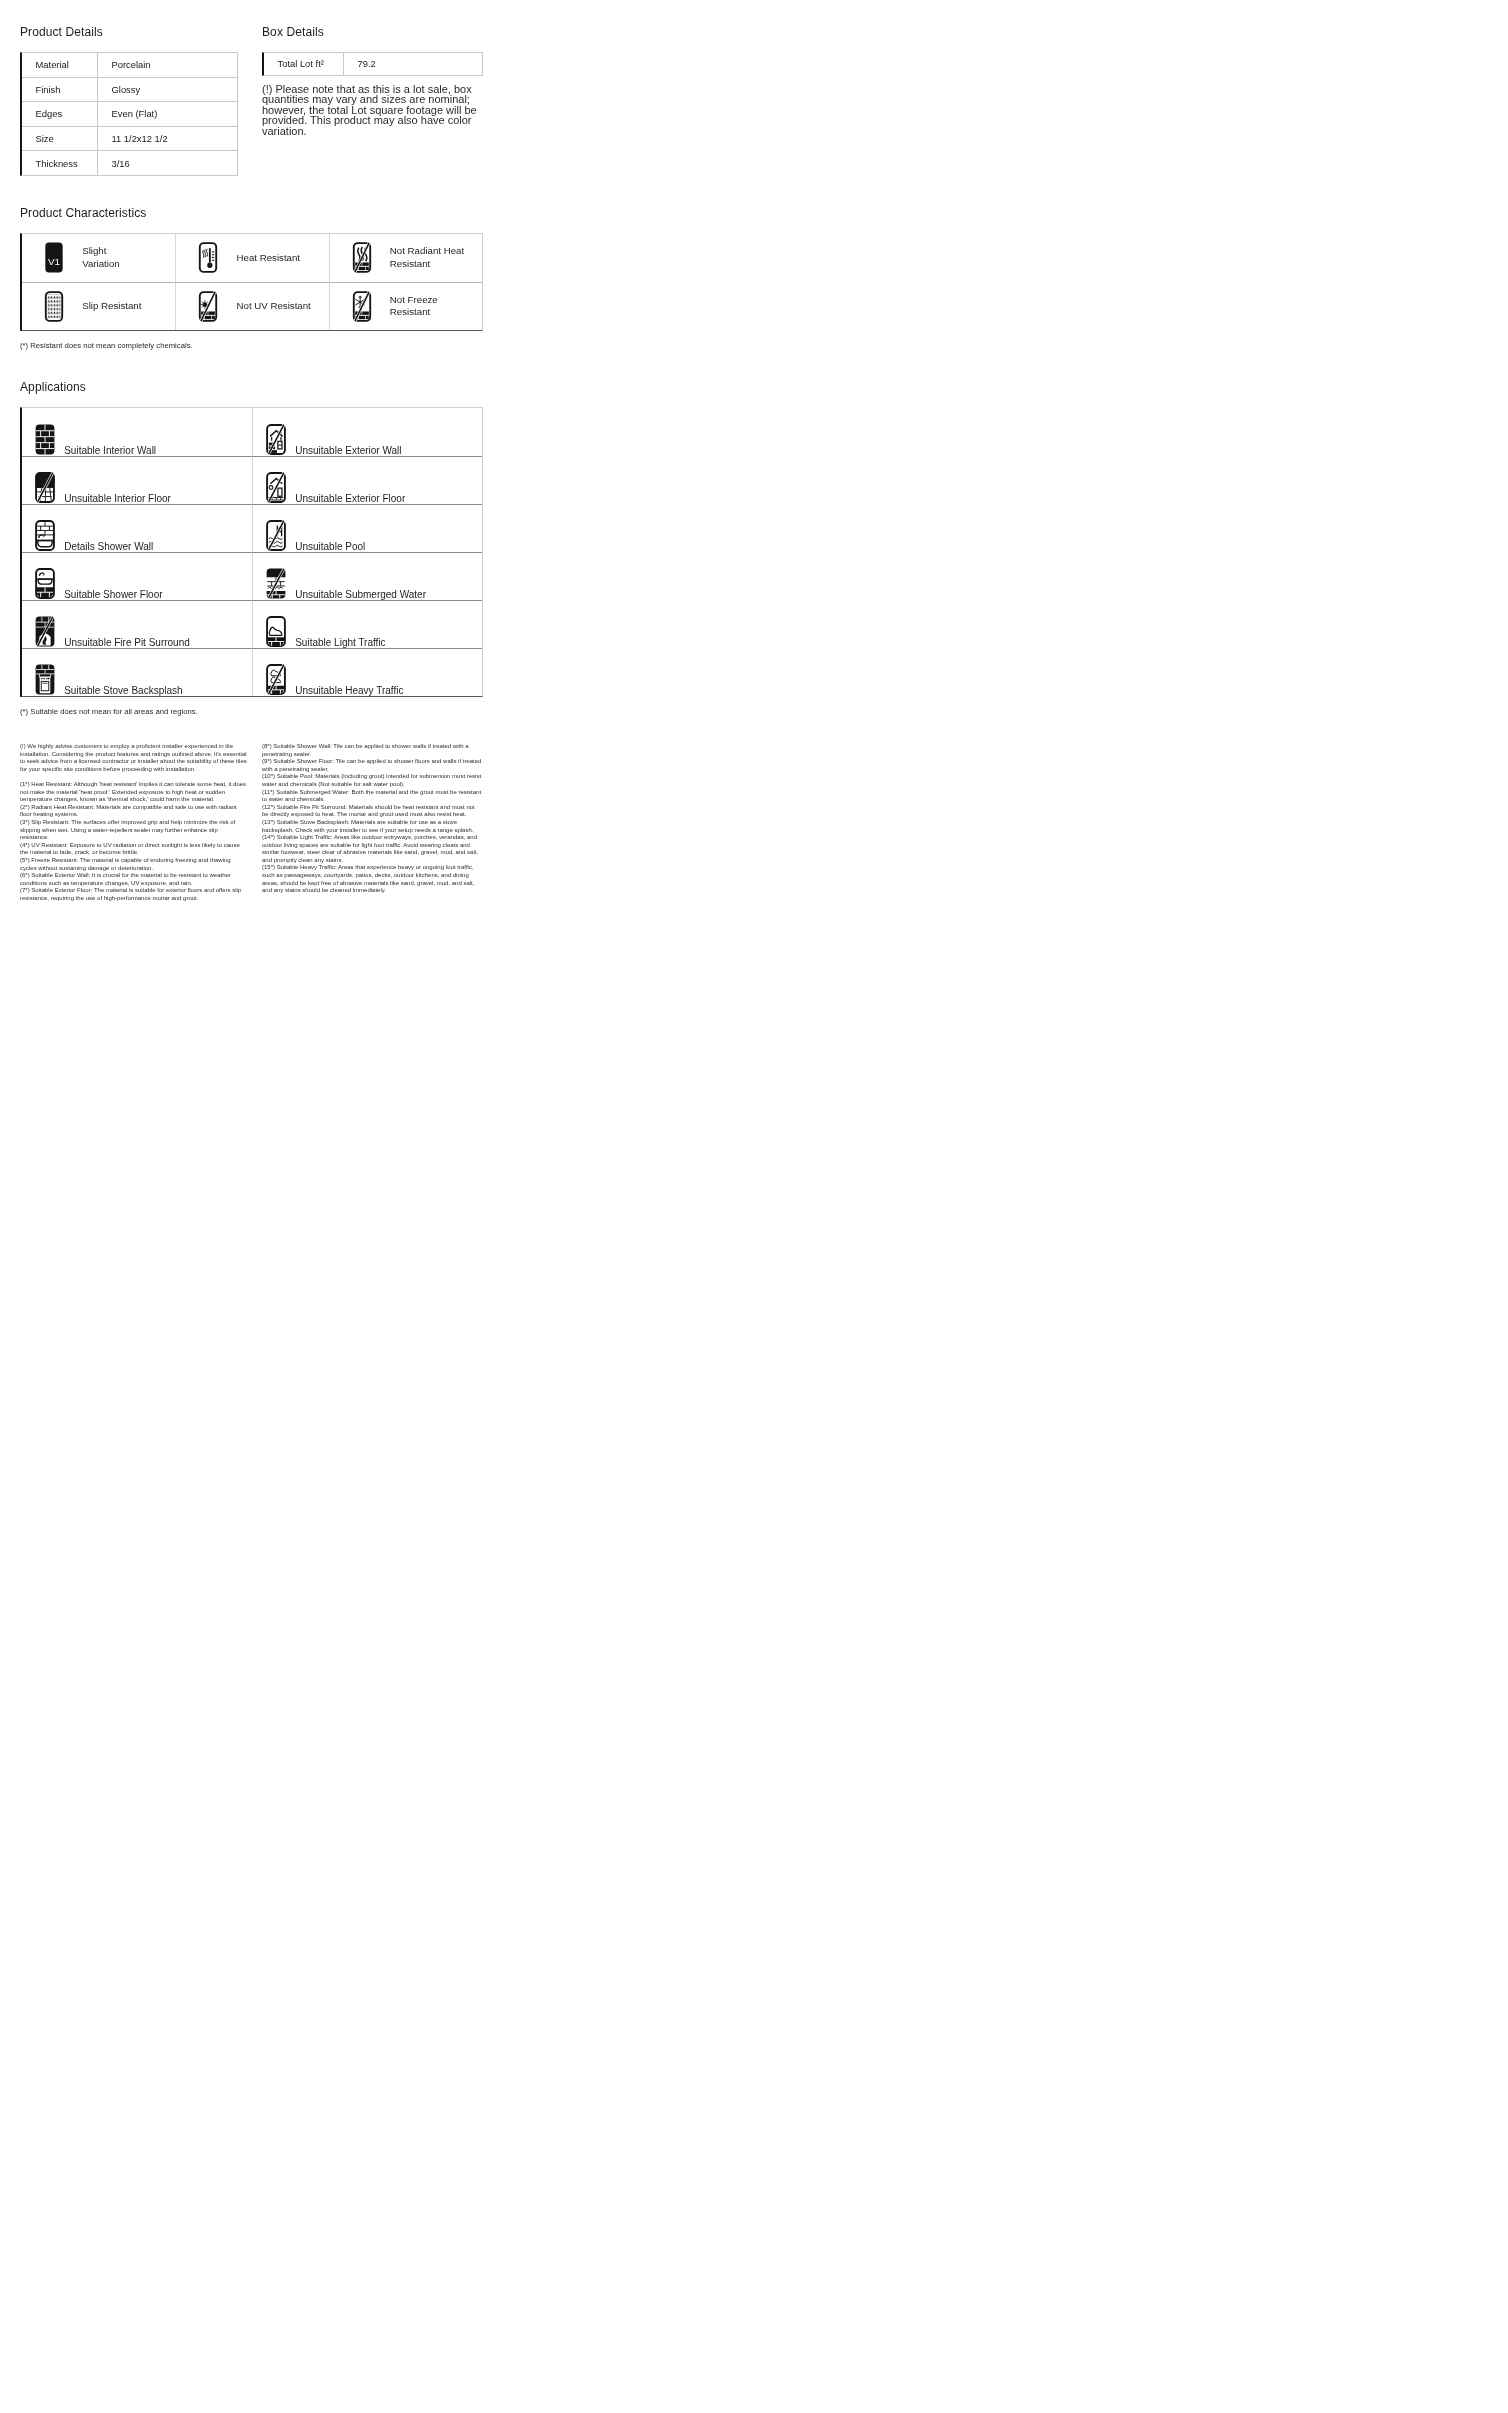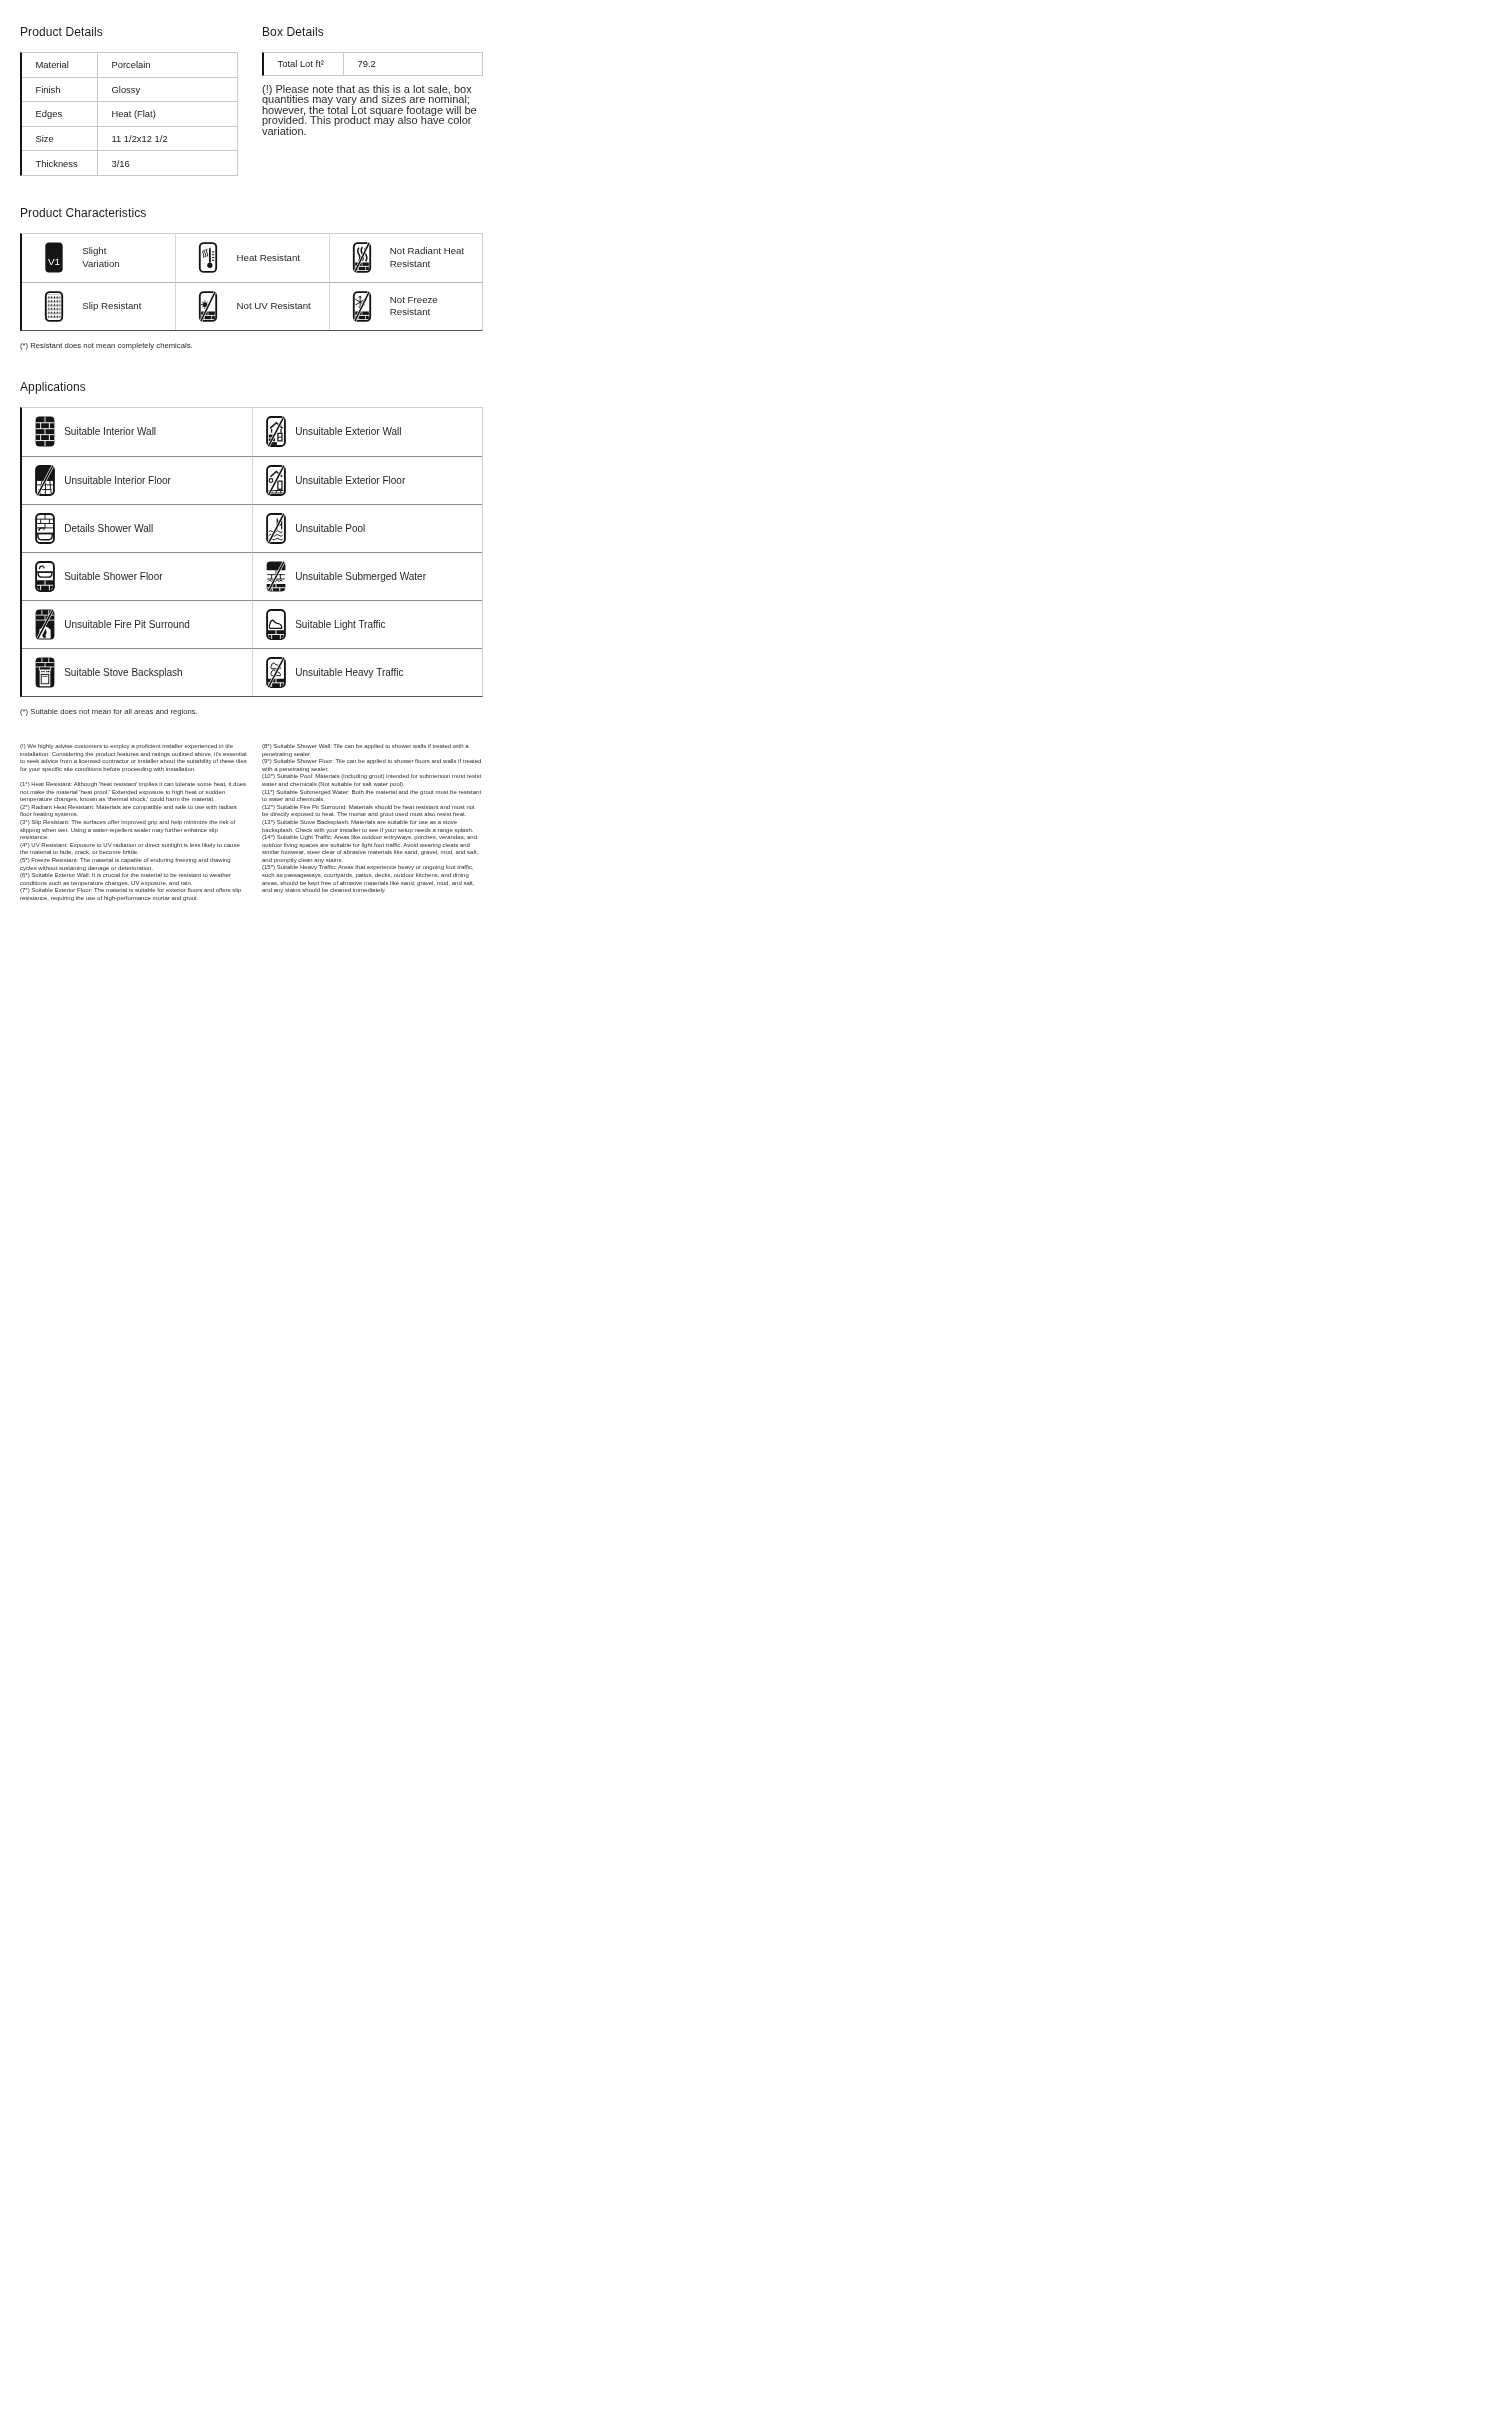--- a/index.html
+++ b/index.html
@@ -51,21 +51,21 @@
   .char-cell {
     height:48px; display:flex; align-items:center; padding-left:13px; box-sizing:border-box;
   }
   .char-cell:nth-child(3n+2), .char-cell:nth-child(3n) { border-left:0.5px solid #d5d5d5; }
   .char-cell:nth-child(n+4) { border-top:0.5px solid #b5b5b5; }
   .char-label { font-size:9.7px; line-height:1.32; white-space:pre-line; color:#1e1e1e; }
 
   
   .app-grid { display:grid; grid-template-columns:1fr 1fr; }
   .app-cell {
-    height:48px; display:flex; align-items:center; padding-left:13px; box-sizing:border-box;
+    height:48px; display:flex; align-items:flex-end; padding-left:13px; box-sizing:border-box;
   }
   .app-cell:nth-child(even) { border-left:0.5px solid #d5d5d5; }
   .app-cell:nth-child(n+3) { border-top:0.5px solid #8c8c8c; }
   .app-label { font-size:10px; color:#1e1e1e; }
 
   .icon-badge { width:38px; height:31px; flex:0 0 auto; margin-right:9.2px; }
   .app-cell .icon-badge { width:20px; height:33px; }
   .icon-badge svg { width:100%; height:100%; display:block; }
 
   .small-note { margin-top:10px; font-size:7.7px; color:#2a2a2a; }
@@ -90,21 +90,21 @@
           <div class="spec-row">
             <div class="spec-label">Material</div>
             <div class="spec-value">Porcelain</div>
           </div>
           <div class="spec-row">
             <div class="spec-label">Finish</div>
             <div class="spec-value">Glossy</div>
           </div>
           <div class="spec-row">
             <div class="spec-label">Edges</div>
-            <div class="spec-value">Heat (Flat)</div>
+            <div class="spec-value">Even (Flat)</div>
           </div>
           <div class="spec-row">
             <div class="spec-label">Size</div>
             <div class="spec-value">11 1/2x12 1/2</div>
           </div>
           <div class="spec-row">
             <div class="spec-label">Thickness</div>
             <div class="spec-value">3/16</div>
           </div>
         </div>

